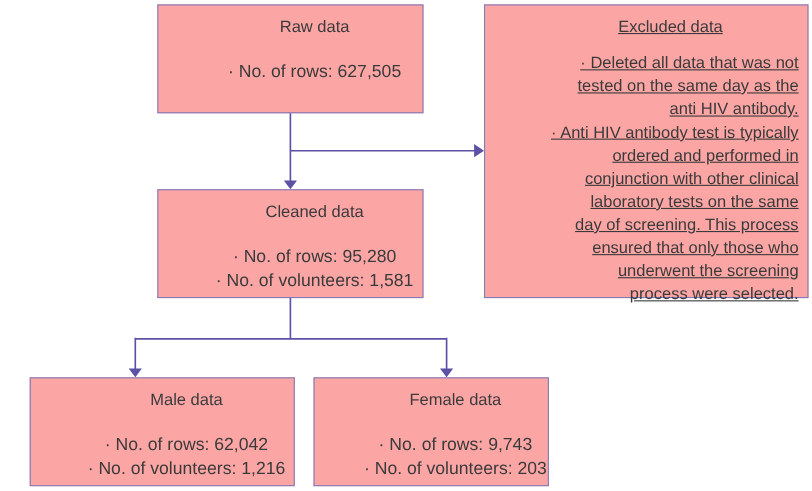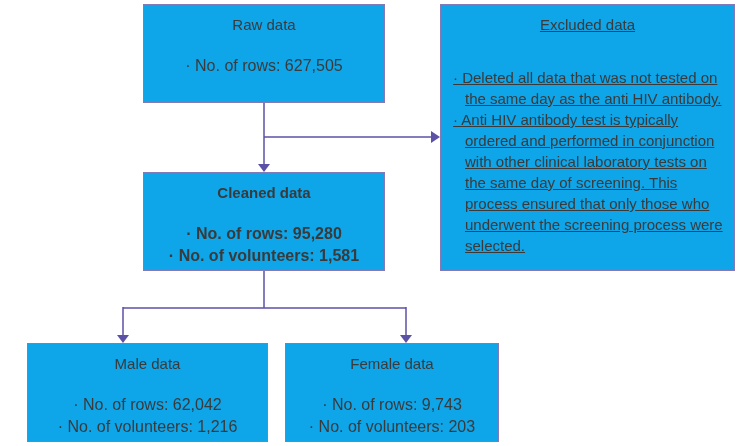--- a/index.html
+++ b/index.html
@@ -11,55 +11,57 @@
   #stage {
     position: relative;
     width: 738px;
     height: 446px;
     background: #ffffff;
     overflow: hidden;
   }
   .box {
     position: absolute;
     box-sizing: border-box;
-    background: #0ea5e9;
+    background: #fca5a5;
     border: 1.5px solid #837ab8;
     color: #3a3a3a;
+    padding-left: 44px;
   }
   .box-title {
     text-align: center;
     font-size: 15px;
     line-height: 21px;
     padding-top: 9px;
     color: #3a3a3a;
   }
   .stat-list {
     list-style: none;
     margin: 20px 0 0 0;
     padding: 0;
     text-align: center;
     font-size: 16px;
     line-height: 22px;
     color: #3a3a3a;
   }
   .para-list {
     list-style: none;
-    margin: 32px 0 0 0;
+    margin: 12px 0 0 0;
     padding: 0 8px 0 12px;
     font-size: 15px;
     line-height: 21px;
     color: #3a3a3a;
+    text-align: right;
   }
   .para-list li {
     padding-left: 12px;
     text-indent: -12px;
   }
   #raw-box      { left: 143px; top: 4px;   width: 242px; height: 99px; }
   #excluded-box { left: 440px; top: 4px;   width: 295px; height: 267px; text-decoration: underline; }
-  #cleaned-box  { left: 143px; top: 172px; width: 242px; height: 99px; font-weight: bold; }
+  #cleaned-box  { left: 143px; top: 172px; width: 242px; height: 99px; }
   #male-box     { left: 3px;   top: 343px; width: 241px; height: 99px; margin-left: 24px; }
   #female-box   { left: 285px; top: 343px; width: 214px; height: 99px; }
   #connector-layer {
     position: absolute;
     left: 0; top: 0;
     width: 738px; height: 446px;
     pointer-events: none;
   }
   #connector-layer line { stroke: #5b51a5; stroke-width: 1.5; }
   #connector-layer polygon { fill: #5b51a5; }

